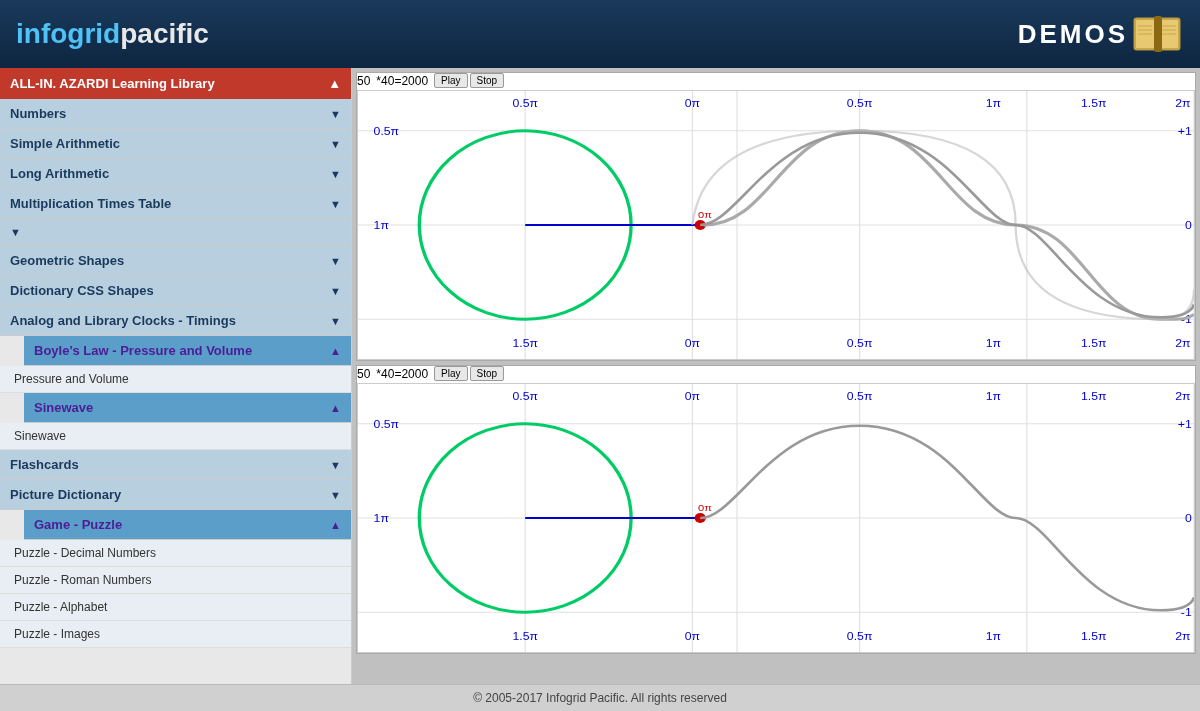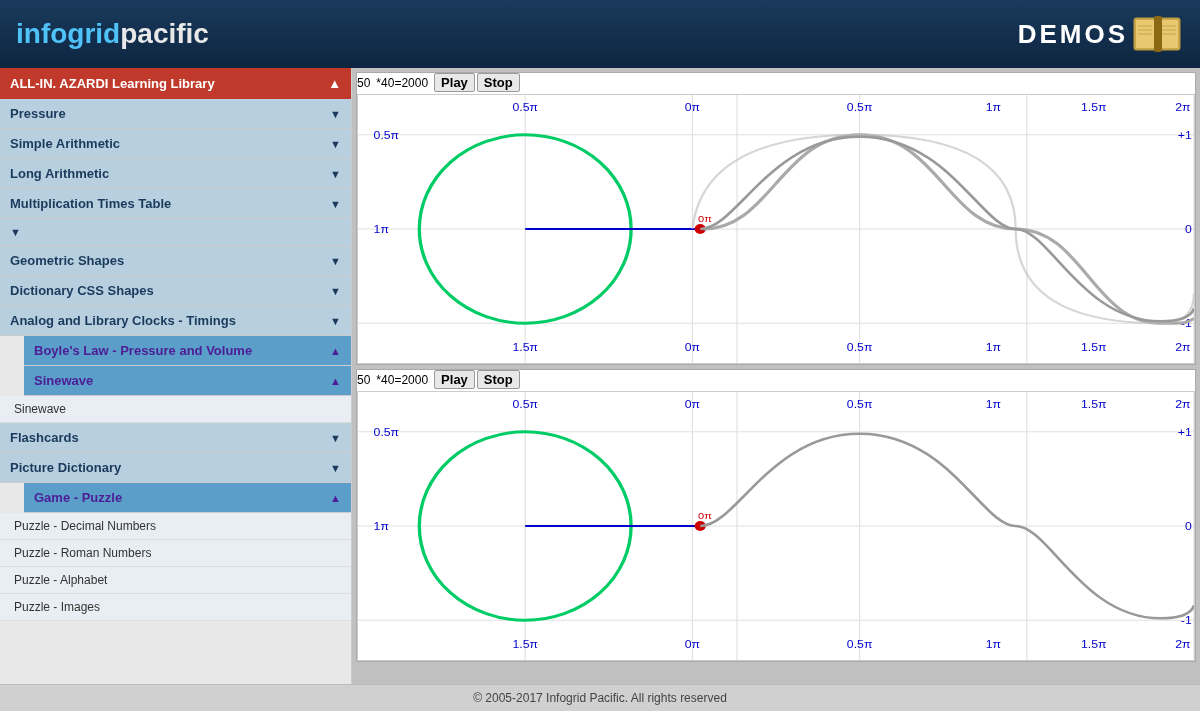--- a/index.html
+++ b/index.html
@@ -116,26 +116,25 @@
     .panel-toolbar {
       display: flex;
       align-items: center;
       gap: 2px;
       margin-bottom: 2px;
       font-size: 12px;
     }
     .panel-toolbar span { margin-right: 4px; }
     .panel-btn {
       padding: 1px 6px;
-      font-size: 13px;
+      font-size: 10px;
       border: 1px solid #999;
       background: #e8e8e8;
       cursor: pointer;
       border-radius: 2px;
-      font-weight: bold;
     }
 
     .chart-area {
       position: relative;
       width: 100%;
       height: 270px;
       border: 1px solid #ccc;
       background: white;
     }
 
@@ -181,21 +180,21 @@
 <div id="main">
 
   <div id="sidebar">
     <div class="sidebar-header">
       <span>ALL-IN. AZARDI Learning Library</span>
       <span>▲</span>
     </div>
 
     <div id="sidebar-items">
         <div class="sidebar-item">
-          <span>Pressure</span>
+          <span>Numbers</span>
           <span class="arrow">▼</span>
         </div>
         <div class="sidebar-item">
           <span>Simple Arithmetic</span>
           <span class="arrow">▼</span>
         </div>
         <div class="sidebar-item">
           <span>Long Arithmetic</span>
           <span class="arrow">▼</span>
         </div>
@@ -215,20 +214,21 @@
           <span class="arrow">▼</span>
         </div>
         <div class="sidebar-item">
           <span>Analog and Library Clocks - Timings</span>
           <span class="arrow">▼</span>
         </div>
         <div class="sidebar-item active">
           <span>Boyle's Law - Pressure and Volume</span>
           <span class="arrow">▲</span>
         </div>
+        <div class="sidebar-subitem">Pressure and Volume</div>
         <div class="sidebar-item active">
           <span>Sinewave</span>
           <span class="arrow">▲</span>
         </div>
         <div class="sidebar-subitem">Sinewave</div>
         <div class="sidebar-item">
           <span>Flashcards</span>
           <span class="arrow">▼</span>
         </div>
         <div class="sidebar-item">

